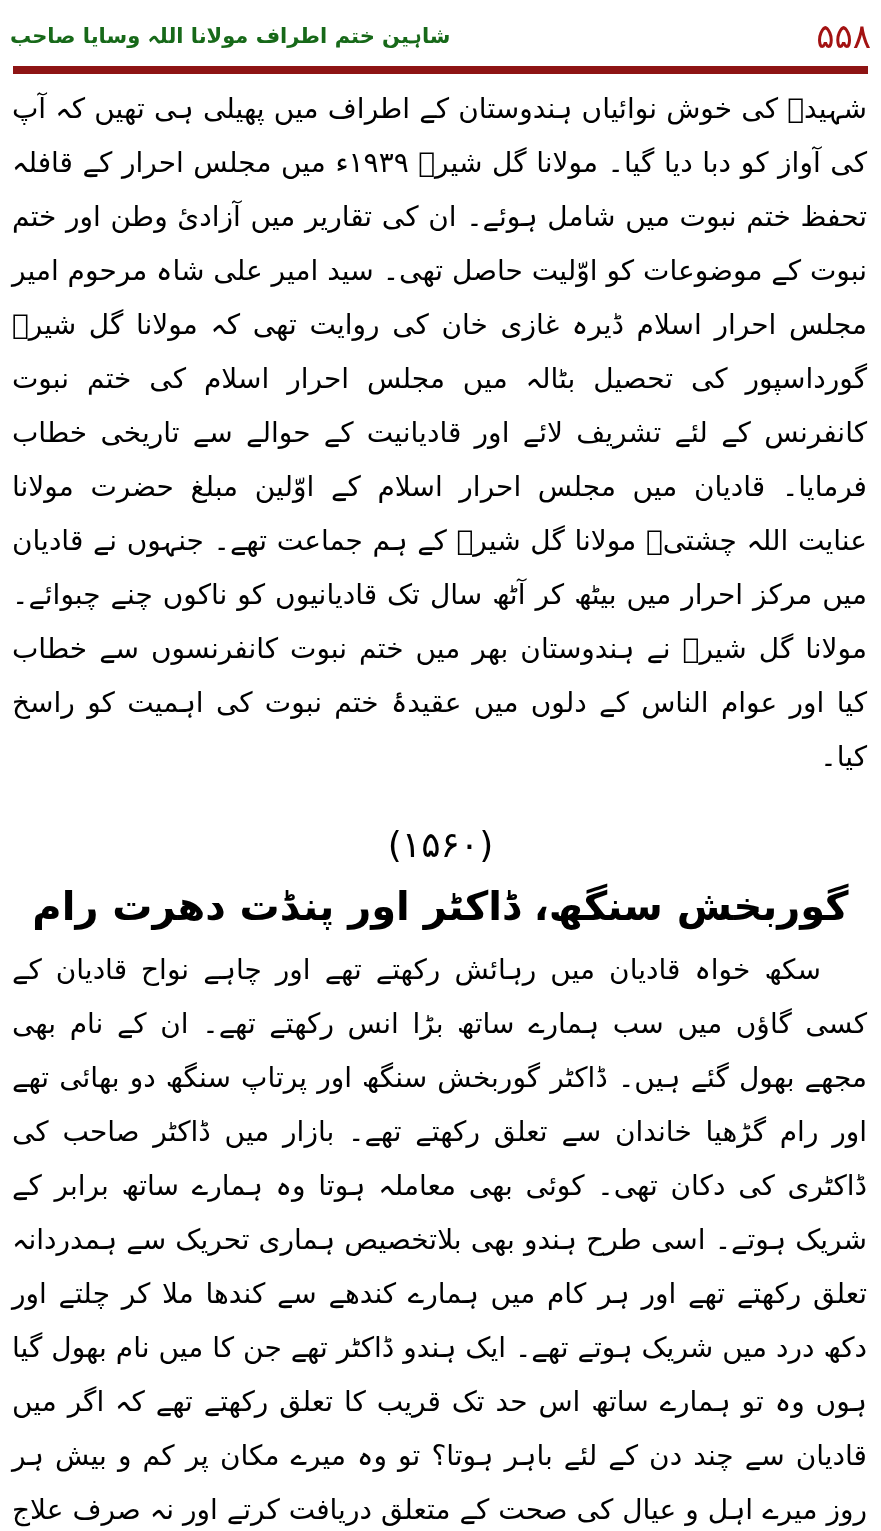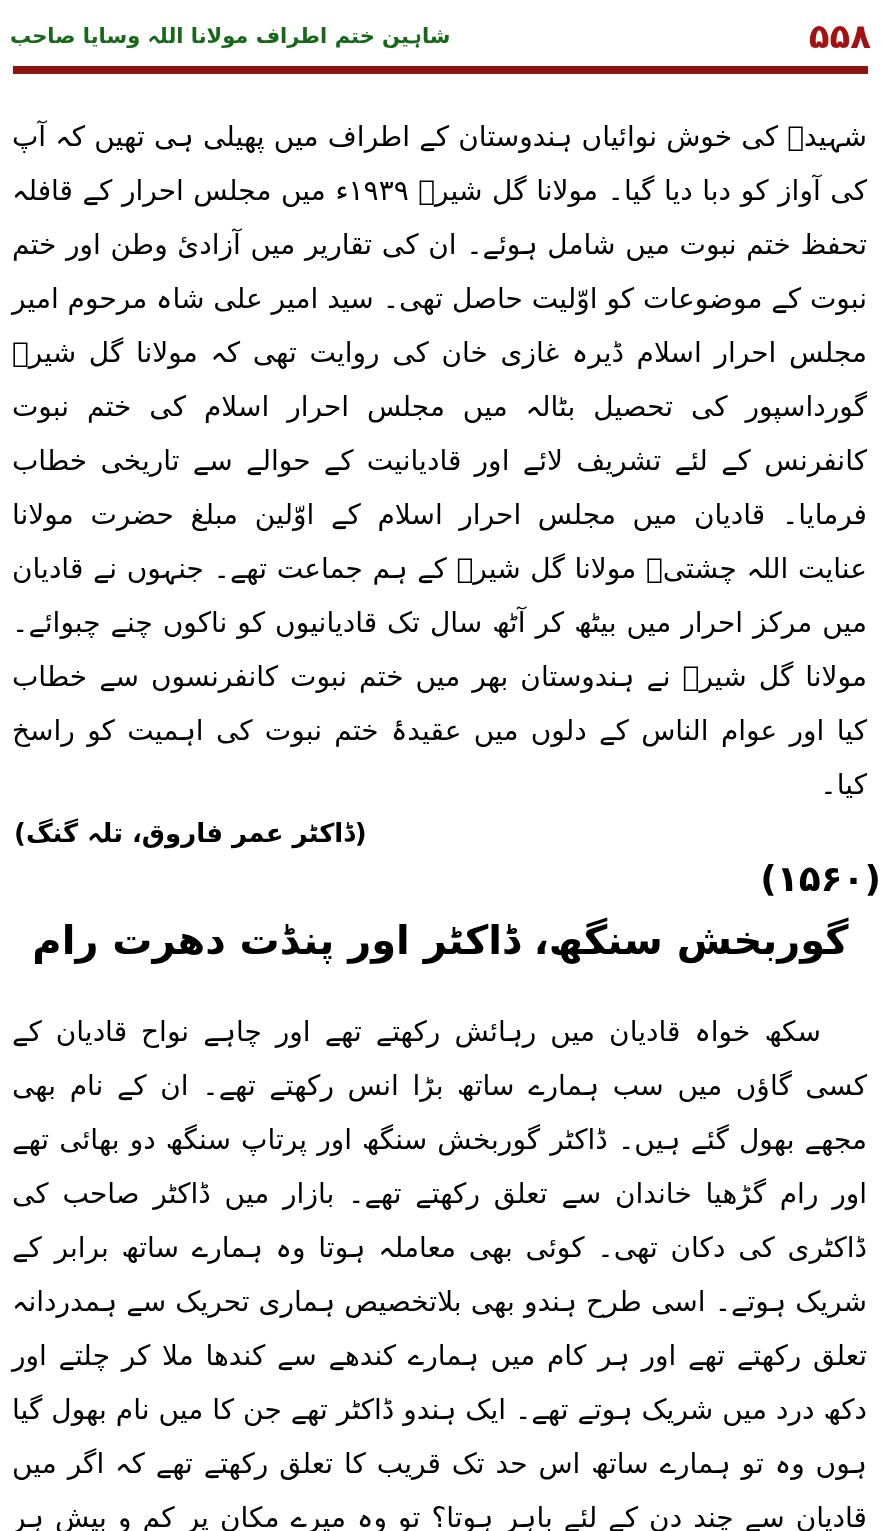--- a/index.html
+++ b/index.html
@@ -25,57 +25,56 @@
   }
   .header .green-title {
     color: #176919;
     font-size: 21px;
     font-weight: bold;
     white-space: nowrap;
   }
   .header .page-num {
     color: #a31212;
     font-size: 34px;
-    font-weight: bold;
+    font-weight: normal;
     letter-spacing: 2px;
     margin-left: 11px;
   }
   .rule {
     margin: 6px 13px 0 13px;
     height: 4px;
     border-top: 5px solid #8e1414;
     border-bottom: 3px solid #8e1414;
   }
   
   .content {
     direction: rtl;
     padding: 8px 14px 0 12px;
     color: #000;
-    margin-top: 28px;
   }
   .urdu-par {
     font-size: 28px;
     line-height: 54px;
     text-align: justify;
     text-justify: inter-word;
     font-weight: 500;
   }
   .indent { text-indent: 46px; }
   .attribution {
     direction: rtl;
     text-align: left;
     font-size: 26px;
     font-weight: bold;
     padding: 6px 14px 0 14px;
   }
   .section-number {
-    text-align: right;
+    text-align: center;
     font-size: 36px;
-    font-weight: bold;
-    margin-top: 10px;
+    font-weight: normal;
+    margin-top: 40px;
     direction: rtl;
   }
   .section-heading {
     text-align: center;
     font-size: 40px;
     font-weight: bold;
     margin-top: 18px;
     margin-bottom: 6px;
     direction: rtl;
   }
@@ -89,21 +88,20 @@
     <div class="page-num">۵۵۸</div>
     <div class="green-title">شاہین ختم اطراف مولانا اللہ وسایا صاحب</div>
   </div>
 
   <div class="rule"></div>
 
   <div class="content">
     <div class="urdu-par">شہیدؒ کی خوش نوائیاں ہندوستان کے اطراف میں پھیلی ہی تھیں کہ آپ کی آواز کو دبا دیا گیا۔ مولانا گل شیرؒ ۱۹۳۹ء میں مجلس احرار کے قافلہ تحفظ ختم نبوت میں شامل ہوئے۔ ان کی تقاریر میں آزادیٔ وطن اور ختم نبوت کے موضوعات کو اوّلیت حاصل تھی۔ سید امیر علی شاہ مرحوم امیر مجلس احرار اسلام ڈیرہ غازی خان کی روایت تھی کہ مولانا گل شیرؒ گورداسپور کی تحصیل بٹالہ میں مجلس احرار اسلام کی ختم نبوت کانفرنس کے لئے تشریف لائے اور قادیانیت کے حوالے سے تاریخی خطاب فرمایا۔ قادیان میں مجلس احرار اسلام کے اوّلین مبلغ حضرت مولانا عنایت اللہ چشتیؒ مولانا گل شیرؒ کے ہم جماعت تھے۔ جنہوں نے قادیان میں مرکز احرار میں بیٹھ کر آٹھ سال تک قادیانیوں کو ناکوں چنے چبوائے۔ مولانا گل شیرؒ نے ہندوستان بھر میں ختم نبوت کانفرنسوں سے خطاب کیا اور عوام الناس کے دلوں میں عقیدۂ ختم نبوت کی اہمیت کو راسخ کیا۔</div>
   </div>
 
-  <div class="attribution">(ڈاکٹر عمر فاروق، تلہ گنگ)</div>
 
   <div class="section-number">(۱۵۶۰)</div>
 
   <div class="section-heading">گوربخش سنگھ، ڈاکٹر اور پنڈت دھرت رام</div>
 
   <div class="content">
     <div class="urdu-par indent">سکھ خواہ قادیان میں رہائش رکھتے تھے اور چاہے نواح قادیان کے کسی گاؤں میں سب ہمارے ساتھ بڑا انس رکھتے تھے۔ ان کے نام بھی مجھے بھول گئے ہیں۔ ڈاکٹر گوربخش سنگھ اور پرتاپ سنگھ دو بھائی تھے اور رام گڑھیا خاندان سے تعلق رکھتے تھے۔ بازار میں ڈاکٹر صاحب کی ڈاکٹری کی دکان تھی۔ کوئی بھی معاملہ ہوتا وہ ہمارے ساتھ برابر کے شریک ہوتے۔ اسی طرح ہندو بھی بلاتخصیص ہماری تحریک سے ہمدردانہ تعلق رکھتے تھے اور ہر کام میں ہمارے کندھے سے کندھا ملا کر چلتے اور دکھ درد میں شریک ہوتے تھے۔ ایک ہندو ڈاکٹر تھے جن کا میں نام بھول گیا ہوں وہ تو ہمارے ساتھ اس حد تک قریب کا تعلق رکھتے تھے کہ اگر میں قادیان سے چند دن کے لئے باہر ہوتا؟ تو وہ میرے مکان پر کم و بیش ہر روز میرے اہل و عیال کی صحت کے متعلق دریافت کرتے اور نہ صرف علاج کرتے بلکہ ادویہ کی قیمت لینے کے بھی روادار نہ تھے۔ کس کس کا ذکر کروں؟</div>
 
   </div>
 

